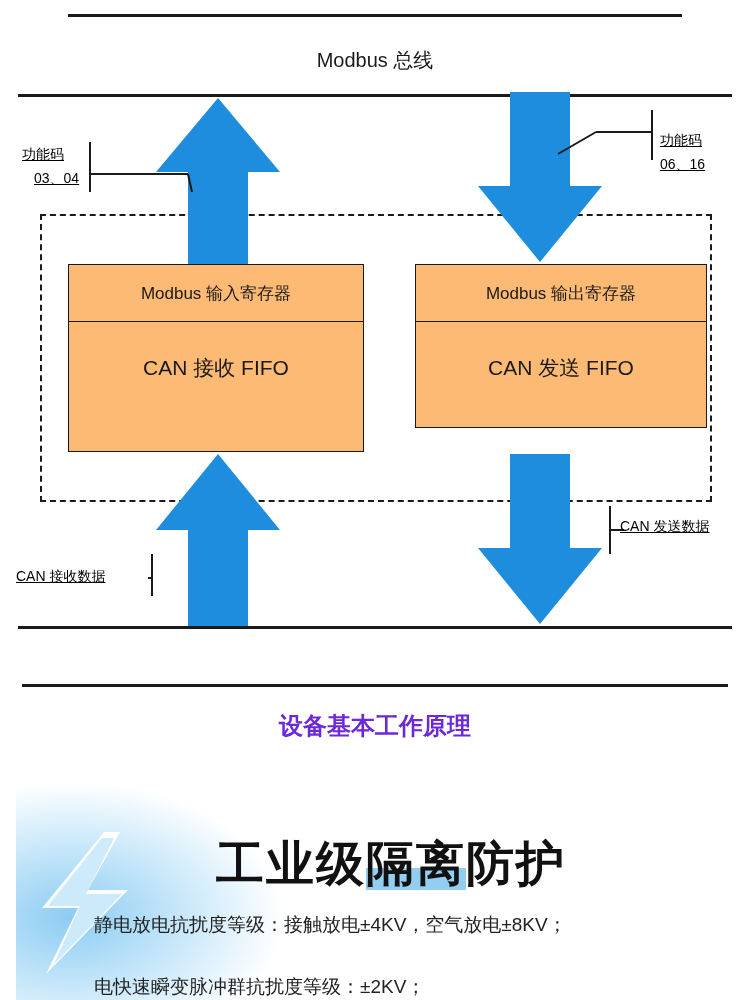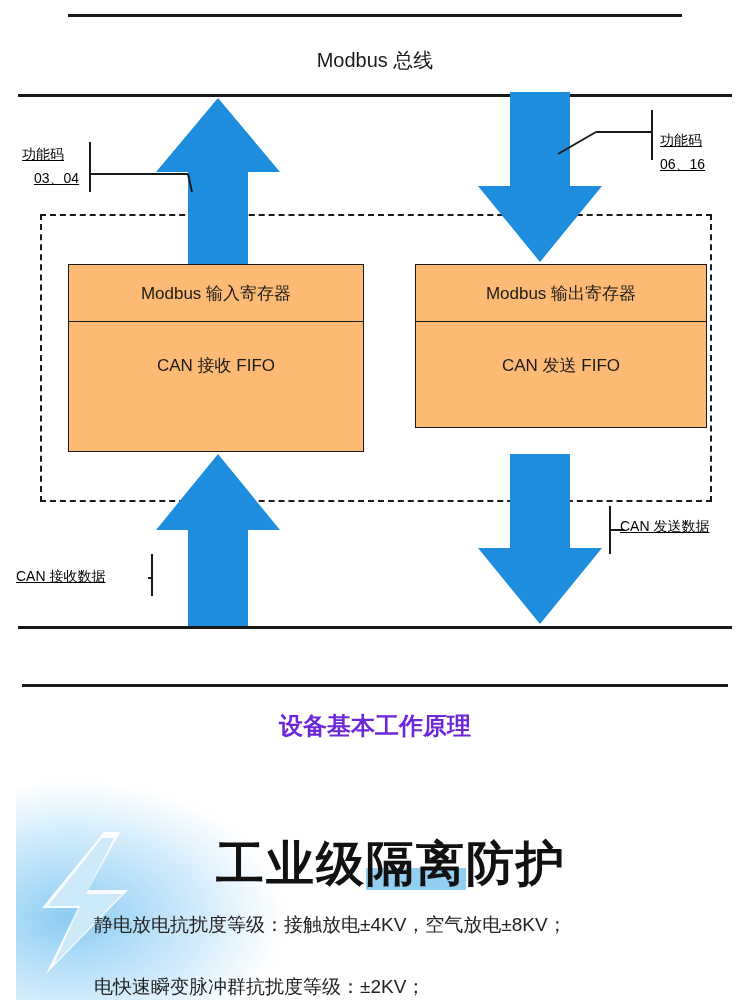--- a/index.html
+++ b/index.html
@@ -67,21 +67,21 @@
     justify-content: center;
     font-size: 17px;
     box-sizing: border-box;
   }
   .reg-box .bottom-cell {
     height: 130px;
     display: flex;
     align-items: flex-start;
     justify-content: center;
     padding-top: 32px;
-    font-size: 17px;
+    font-size: 21px;
     box-sizing: border-box;
   }
 
   .arrow {
     position: absolute;
   }
 
   .leader {
     position: absolute;
   }

